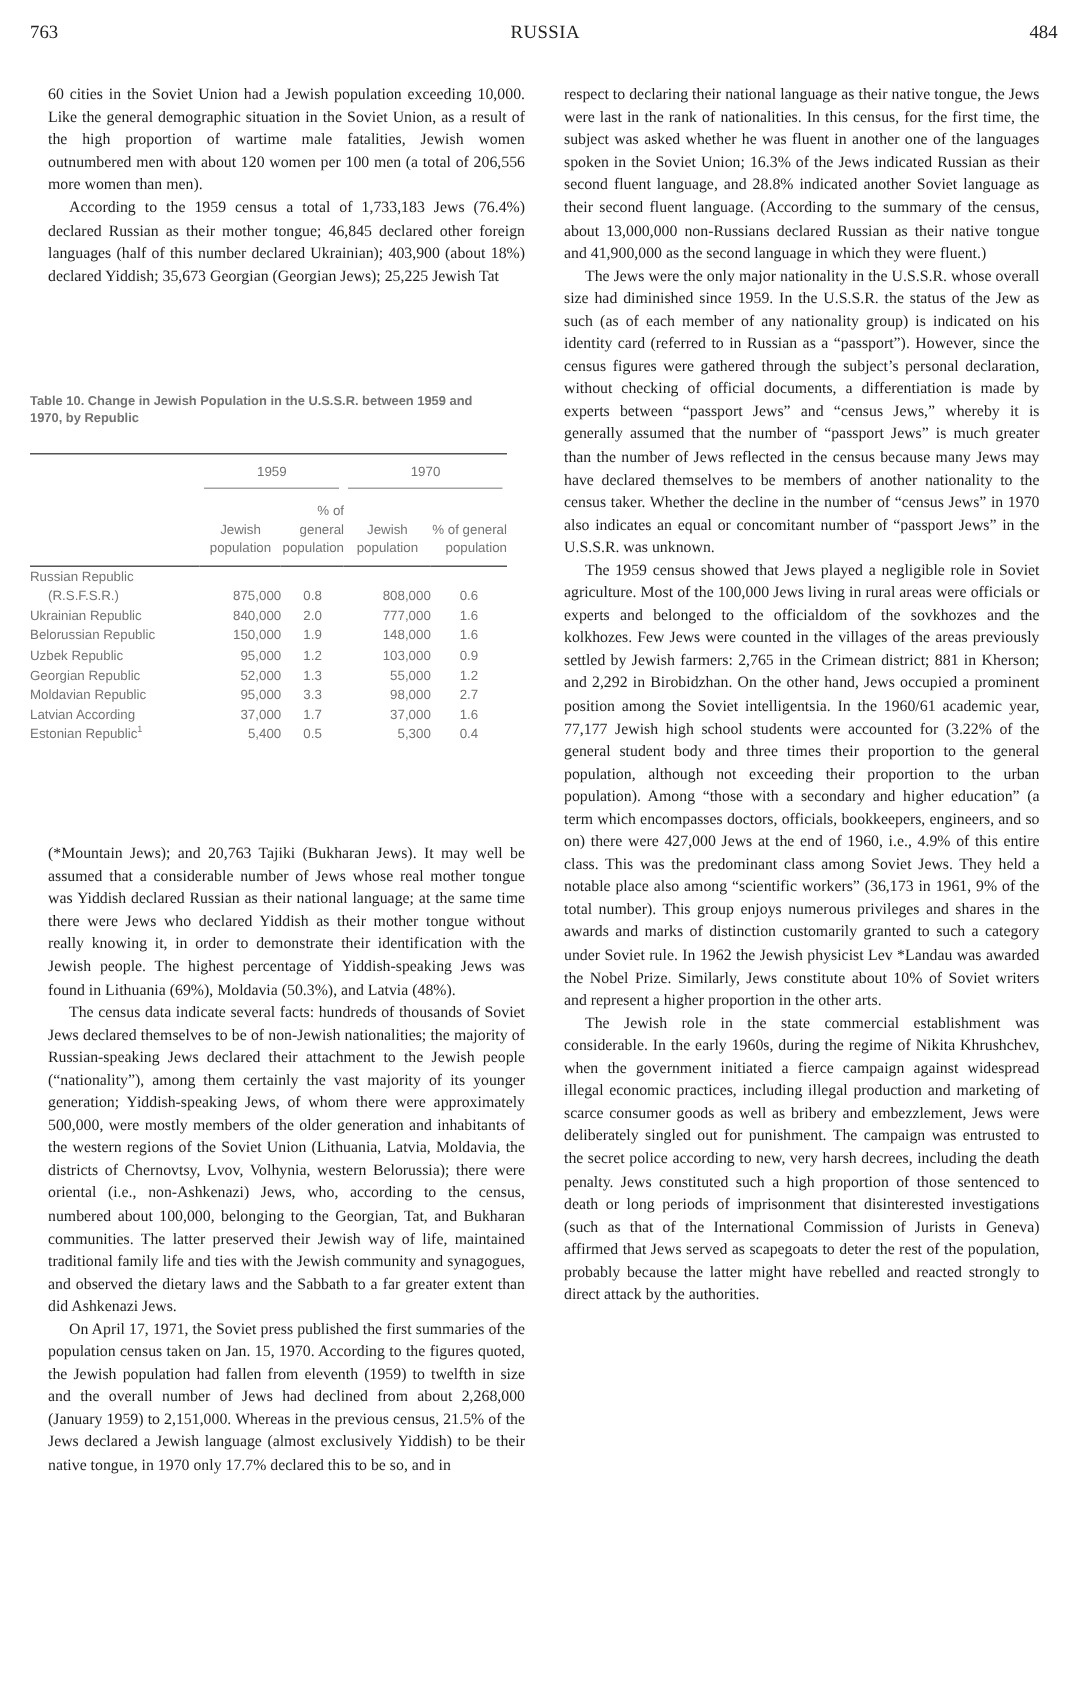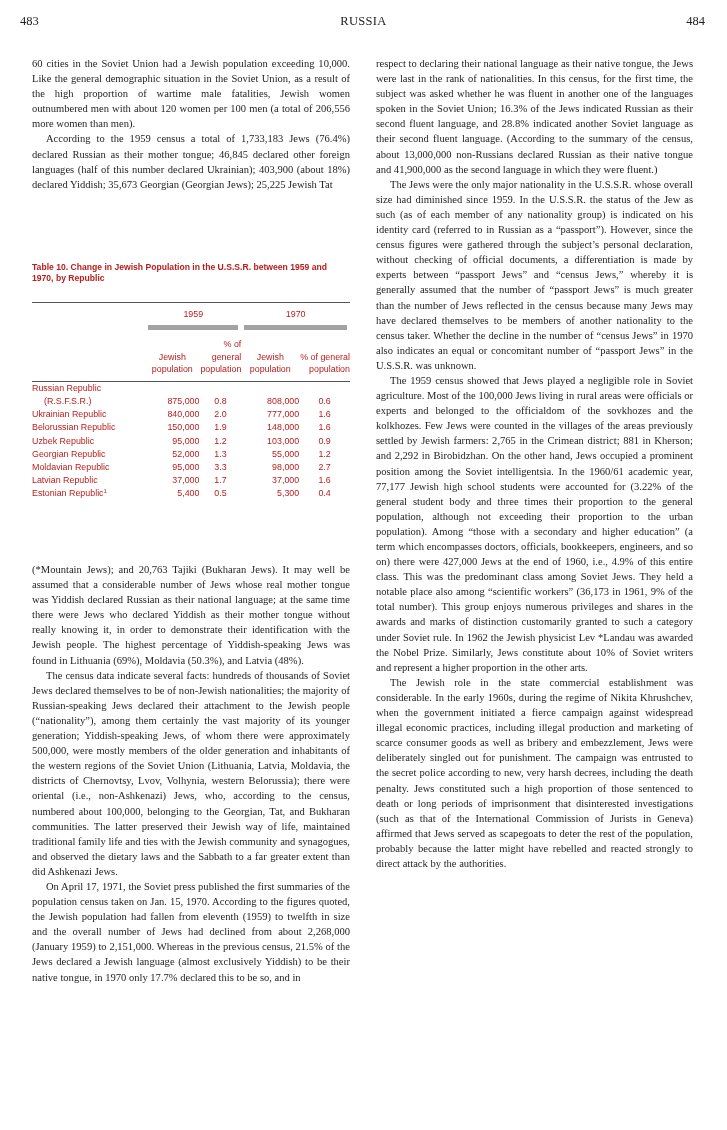--- a/index.html
+++ b/index.html
@@ -8,45 +8,45 @@
   .hdr-left { left: 20px; }
   .hdr-center { left: 0; width: 727px; text-align: center; letter-spacing: 0.3px; }
   .hdr-right { right: 22px; }
   .col { position: absolute; font-family: "Liberation Serif", serif; font-size: 10.55px; line-height: 15.1px; text-align: justify; }
   .col p { margin: 0; }
   .col p.ind { text-indent: 14px; }
   .left { left: 32px; width: 318px; }
   .right { left: 376px; width: 317px; top: 56px; }
   #lc1 { top: 56px; }
   #lc2 { top: 562px; }
-  .table-block { position: absolute; left: 32px; top: 262px; width: 318px; font-family: "Liberation Sans", sans-serif; color: #b91c1c; }
+  .table-block { position: absolute; left: 20px; top: 262px; width: 318px; font-family: "Liberation Sans", sans-serif; color: #737373; }
   .tcap { font-size: 8.6px; line-height: 11px; font-weight: bold; margin: 0 0 18px 0; }
   .trule { border-top: 1px solid #555; height: 0; }
   table { border-collapse: collapse; width: 318px; font-size: 8.9px; }
   th { font-weight: normal; padding: 0; }
   td { padding: 0; line-height: 13.2px; }
   .yr { text-align: center; padding-top: 6px; padding-bottom: 4px; }
-  .yr span { display: block; border-bottom: 5px solid #a3a3a3; margin: 0 3px; padding-bottom: 6px; }
+  .yr span { display: block; border-bottom: 1px solid #a3a3a3; margin: 0 3px; padding-bottom: 6px; }
   .sub { vertical-align: bottom; line-height: 12.6px; padding-top: 4px; padding-bottom: 5px; }
   .c1 { text-align: left; width: 108px; }
   .num { text-align: right; }
   .pct { text-align: center; }
   .c2 { width: 56px; }
   .c3 { width: 42px; }
   .c4 { width: 60px; }
   .c5 { width: 52px; }
   tr.first-row td { padding-top: 0; }
   .ind2 { padding-left: 12px; }
   sup { font-size: 6px; vertical-align: top; line-height: 8px; }
   .botrule { border-top: 1px solid #555; }
 </style>
 </head>
 <body>
 
-<div class="hdr hdr-left">483</div>
+<div class="hdr hdr-left">763</div>
 <div class="hdr hdr-center">RUSSIA</div>
 <div class="hdr hdr-right">484</div>
 
 <div class="col left" id="lc1">
   <p>60 cities in the Soviet Union had a Jewish population exceeding 10,000. Like the general demographic situation in the Soviet Union, as a result of the high proportion of wartime male fatalities, Jewish women outnumbered men with about 120 women per 100 men (a total of 206,556 more women than men).</p>
   <p class="ind">According to the 1959 census a total of 1,733,183 Jews (76.4%) declared Russian as their mother tongue; 46,845 declared other foreign languages (half of this number declared Ukrainian); 403,900 (about 18%) declared Yiddish; 35,673 Georgian (Georgian Jews); 25,225 Jewish Tat</p>
 </div>
 
 <div class="table-block">
   <p class="tcap">Table 10. Change in Jewish Population in the U.S.S.R. between 1959 and 1970, by Republic</p>
@@ -114,21 +114,21 @@
         <td class="pct">1.2</td>
       </tr>
       <tr>
         <td class="c1">Moldavian Republic</td>
         <td class="num">95,000</td>
         <td class="pct">3.3</td>
         <td class="num">98,000</td>
         <td class="pct">2.7</td>
       </tr>
       <tr>
-        <td class="c1">Latvian Republic</td>
+        <td class="c1">Latvian According</td>
         <td class="num">37,000</td>
         <td class="pct">1.7</td>
         <td class="num">37,000</td>
         <td class="pct">1.6</td>
       </tr>
       <tr>
         <td class="c1"><span>Estonian Republic</span><sup>1</sup></td>
         <td class="num">5,400</td>
         <td class="pct">0.5</td>
         <td class="num">5,300</td>

